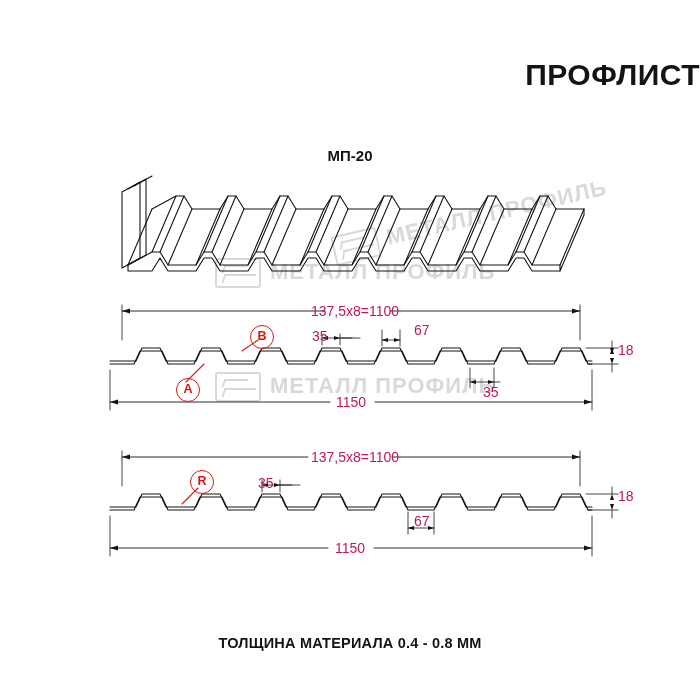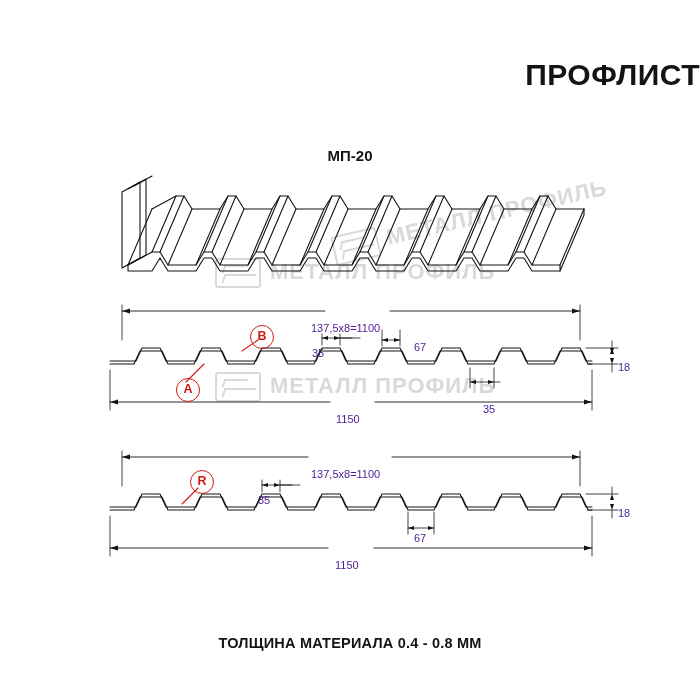--- a/index.html
+++ b/index.html
@@ -101,24 +101,23 @@
     height: 6px;
     border-left: 2px solid #d9d9d9;
     border-top: 2px solid #d9d9d9;
     transform: skewX(-20deg);
   }
   .wm-1 { left: 215px; top: 258px; }
   .wm-2 { left: 215px; top: 372px; }
   .wm-3 { left: 330px; top: 205px; transform: rotate(-13deg); }
   .lbl {
     position: absolute;
-    font-size: 11px;
-    color: #4c1d95;
+    font-size: 14px;
+    color: #be185d;
     white-space: nowrap;
-    margin-top: 19px;
   }
   .callout {
     position: absolute;
     width: 22px;
     height: 22px;
     border: 1.5px solid #d01a13;
     border-radius: 50%;
     color: #d01a13;
     font-size: 12.5px;
     font-weight: bold;

